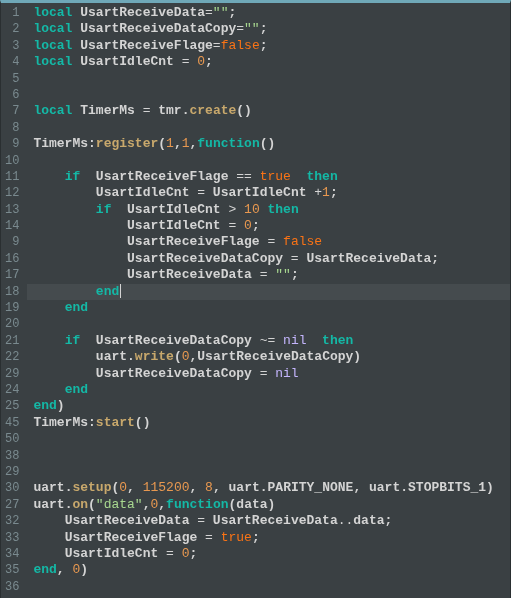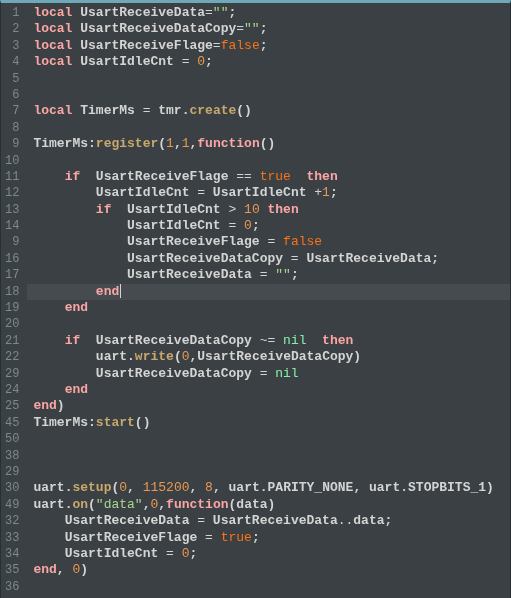--- a/index.html
+++ b/index.html
@@ -41,27 +41,27 @@
     .line { height: 16.4px; }
     .line-num { height: 16.4px; }
     .line-hl {
       background: #454b4e;
       position: absolute;
       left: 0; right: 0;
       height: 16.4px;
       z-index: 0;
     }
     .code-line { position: relative; z-index: 1; }
-    .kw { color: #fca5a5; font-weight: bold; margin-top: 42px; }
+    .kw { color: #14b8a6; font-weight: bold; margin-top: 42px; }
     .id { color: #d4d4d4; font-weight: bold; }
     .func { color: #c8a86c; font-weight: bold; }
     .str { color: #a8d890; }
     .num { color: #e89850; }
     .bool { color: #f97316; }
-    .nil { color: #86efac; }
+    .nil { color: #c4b5fd; }
     .op { color: #d4d4d4; }
     .pun { color: #d4d4d4; font-weight: bold; }
     .cursor {
       display: inline-block;
       width: 1px;
       height: 14px;
       background: #d4d4d4;
       vertical-align: middle;
       margin-left: 1px;
     }
@@ -94,21 +94,21 @@
       <div class="line-num">21</div>
       <div class="line-num">22</div>
       <div class="line-num">29</div>
       <div class="line-num">24</div>
       <div class="line-num">25</div>
       <div class="line-num">45</div>
       <div class="line-num">50</div>
       <div class="line-num">38</div>
       <div class="line-num">29</div>
       <div class="line-num">30</div>
-      <div class="line-num">49</div>
+      <div class="line-num">27</div>
       <div class="line-num">32</div>
       <div class="line-num">33</div>
       <div class="line-num">34</div>
       <div class="line-num">35</div>
       <div class="line-num">36</div>
     </div>
   <div class="code-area" id="code"><div class="line"><span class="code-line"><span></span><span class="kw">local</span><span></span><span class="id"> UsartReceiveData</span><span class="op">=</span><span class="str">""</span><span class="pun">;</span></span></div><div class="line"><span class="code-line"><span></span><span class="kw">local</span><span></span><span class="id"> UsartReceiveDataCopy</span><span class="op">=</span><span class="str">""</span><span class="pun">;</span></span></div><div class="line"><span class="code-line"><span></span><span class="kw">local</span><span></span><span class="id"> UsartReceiveFlage</span><span class="op">=</span><span class="bool">false</span><span class="pun">;</span></span></div><div class="line"><span class="code-line"><span></span><span class="kw">local</span><span></span><span class="id"> UsartIdleCnt </span><span class="op">=</span><span></span><span class="num"> 0</span><span class="pun">;</span></span></div><div class="line"><span class="code-line"><span></span></span></div><div class="line"><span class="code-line"><span></span></span></div><div class="line"><span class="code-line"><span></span><span class="kw">local</span><span class="id"> TimerMs </span><span class="op">=</span><span class="id"> tmr</span><span class="pun">.</span><span class="func">create</span><span class="pun">()</span></span></div><div class="line"><span class="code-line"><span></span></span></div><div class="line"><span class="code-line"><span></span><span class="id">TimerMs</span><span class="pun">:</span><span class="func">register</span><span class="pun">(</span><span class="num">1</span><span class="pun">,</span><span class="num">1</span><span class="pun">,</span><span class="kw">function</span><span class="pun">()</span></span></div><div class="line"><span class="code-line"><span></span></span></div><div class="line"><span class="code-line"><span>    </span><span class="kw">if</span><span class="id">  UsartReceiveFlage </span><span class="op">==</span><span class="bool"> true</span><span>  </span><span class="kw">then</span></span></div><div class="line"><span class="code-line"><span>        </span><span class="id">UsartIdleCnt </span><span class="op">=</span><span class="id"> UsartIdleCnt </span><span class="op">+</span><span class="num">1</span><span class="pun">;</span></span></div><div class="line"><span class="code-line"><span>        </span><span class="kw">if</span><span class="id">  UsartIdleCnt </span><span class="op">&gt;</span><span class="num"> 10</span><span class="kw"> then</span></span></div><div class="line"><span class="code-line"><span>            </span><span class="id">UsartIdleCnt </span><span class="op">=</span><span class="num"> 0</span><span class="pun">;</span></span></div><div class="line"><span class="code-line"><span>            </span><span class="id">UsartReceiveFlage </span><span class="op">=</span><span class="bool"> false</span></span></div><div class="line"><span class="code-line"><span>            </span><span class="id">UsartReceiveDataCopy </span><span class="op">=</span><span class="id"> UsartReceiveData</span><span class="pun">;</span></span></div><div class="line"><span class="code-line"><span>            </span><span class="id">UsartReceiveData </span><span class="op">=</span><span class="str"> ""</span><span class="pun">;</span></span></div><div class="line"><div class="line-hl"></div><span class="code-line"><span>        </span><span class="kw">end</span><span class="cursor"></span></span></div><div class="line"><span class="code-line"><span>    </span><span class="kw">end</span></span></div><div class="line"><span class="code-line"><span></span></span></div><div class="line"><span class="code-line"><span>    </span><span class="kw">if</span><span class="id">  UsartReceiveDataCopy </span><span class="op">~=</span><span class="nil"> nil</span><span>  </span><span class="kw">then</span></span></div><div class="line"><span class="code-line"><span>        </span><span class="id">uart</span><span class="pun">.</span><span class="func">write</span><span class="pun">(</span><span class="num">0</span><span class="pun">,</span><span class="id">UsartReceiveDataCopy</span><span class="pun">)</span></span></div><div class="line"><span class="code-line"><span>        </span><span class="id">UsartReceiveDataCopy </span><span class="op">=</span><span class="nil"> nil</span></span></div><div class="line"><span class="code-line"><span>    </span><span class="kw">end</span></span></div><div class="line"><span class="code-line"><span></span><span class="kw">end</span><span class="pun">)</span></span></div><div class="line"><span class="code-line"><span></span><span class="id">TimerMs</span><span class="pun">:</span><span class="func">start</span><span class="pun">()</span></span></div><div class="line"><span class="code-line"><span></span></span></div><div class="line"><span class="code-line"><span></span></span></div><div class="line"><span class="code-line"><span></span></span></div><div class="line"><span class="code-line"><span></span><span class="id">uart</span><span class="pun">.</span><span class="func">setup</span><span class="pun">(</span><span class="num">0</span><span class="pun">, </span><span class="num">115200</span><span class="pun">, </span><span class="num">8</span><span class="pun">, </span><span class="id">uart</span><span class="pun">.</span><span class="id">PARITY_NONE</span><span class="pun">, </span><span class="id">uart</span><span class="pun">.</span><span class="id">STOPBITS_1</span><span class="pun">)</span></span></div><div class="line"><span class="code-line"><span></span><span class="id">uart</span><span class="pun">.</span><span class="func">on</span><span class="pun">(</span><span class="str">"data"</span><span class="pun">,</span><span class="num">0</span><span class="pun">,</span><span class="kw">function</span><span class="pun">(</span><span class="id">data</span><span class="pun">)</span></span></div><div class="line"><span class="code-line"><span>    </span><span class="id">UsartReceiveData </span><span class="op">=</span><span class="id"> UsartReceiveData</span><span class="op">..</span><span class="id">data</span><span class="pun">;</span></span></div><div class="line"><span class="code-line"><span>    </span><span class="id">UsartReceiveFlage </span><span class="op">=</span><span class="bool"> true</span><span class="pun">;</span></span></div><div class="line"><span class="code-line"><span>    </span><span class="id">UsartIdleCnt </span><span class="op">=</span><span class="num"> 0</span><span class="pun">;</span></span></div><div class="line"><span class="code-line"><span></span><span class="kw">end</span><span class="pun">, </span><span class="num">0</span><span class="pun">)</span></span></div><div class="line"><span class="code-line"><span></span></span></div></div>
 </div>
 
 </body></html>

